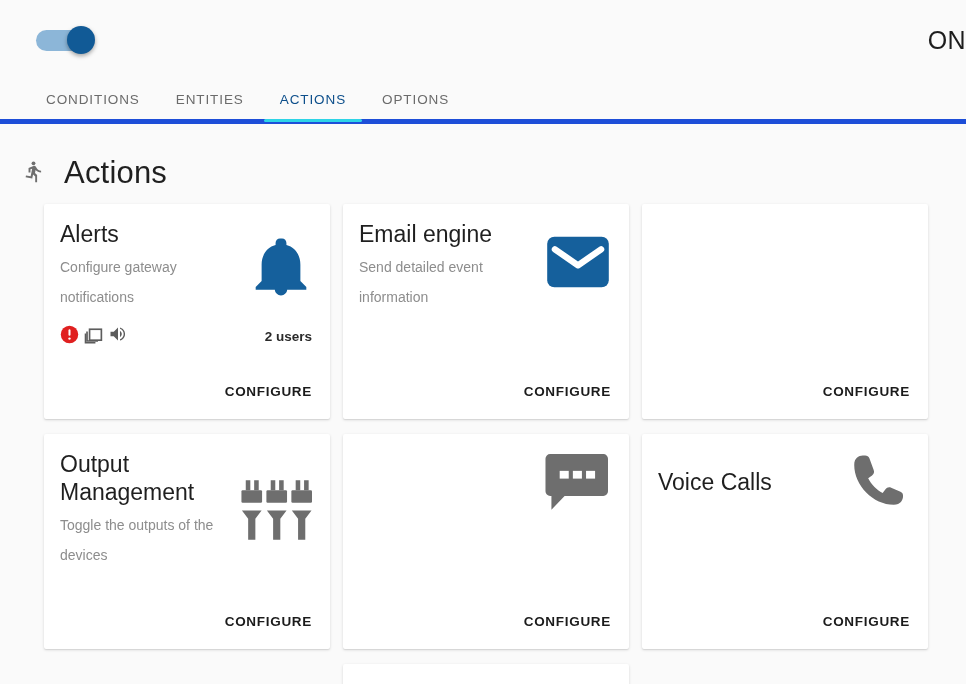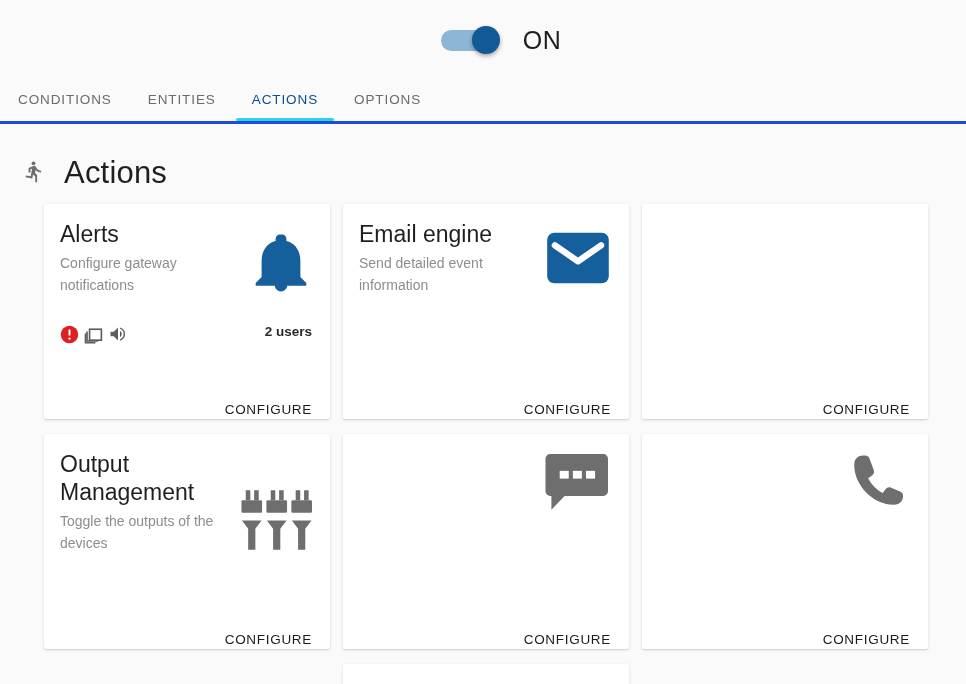--- a/index.html
+++ b/index.html
@@ -13,21 +13,21 @@
     font-family: "Liberation Sans", sans-serif;
     overflow: hidden;
     -webkit-font-smoothing: antialiased;
   }
 
   
   .toggle-row {
     height: 80px;
     display: flex;
     align-items: center;
-    justify-content: center;
+    justify-content: space-between;
     gap: 18px;
     margin-left: 36px;
   }
   .switch {
     position: relative;
     width: 64px;
     height: 28px;
     display: block;
   }
   .switch .track {
@@ -52,24 +52,24 @@
   .toggle-label {
     font-size: 25px;
     letter-spacing: 0.4px;
     color: #1d1d1d;
     font-weight: 400;
   }
 
   
   .tabs {
     display: flex;
-    align-items: flex-end;
+    align-items: center;
     height: 44px;
-    padding-left: 0;
-    border-bottom: 3px solid #1d4ed8;
+    padding-left: 28px;
+    border-bottom: 5px solid #1d4ed8;
     box-sizing: border-box;
   }
   .tab {
     position: relative;
     height: 44px;
     display: flex;
     align-items: center;
     justify-content: center;
     font-size: 13.5px;
     letter-spacing: 0.9px;
@@ -133,73 +133,74 @@
     border-radius: 2px;
     box-shadow: 0 1px 3px rgba(0,0,0,0.14), 0 1px 1px rgba(0,0,0,0.06);
     height: 215px;
     padding: 16px 18px 12px 16px;
     box-sizing: border-box;
     overflow: hidden;
   }
   .card-top {
     display: flex;
     justify-content: space-between;
-    align-items: flex-end;
+    align-items: center;
   }
   .card-text { max-width: 170px; }
   .card-title {
     font-size: 23px;
     line-height: 28px;
     color: #1f1f1f;
     font-weight: 400;
     margin-bottom: 4px;
   }
   .card-sub {
     font-size: 14px;
-    line-height: 22px;
+    line-height: 30px;
     color: #8d8d8d;
   }
   .card-icon {
     width: 74px;
     height: 66px;
     display: flex;
     align-items: flex-start;
     justify-content: flex-end;
     flex: none;
     margin-top: 2px;
   }
   .card-meta {
     position: absolute;
     left: 16px;
     right: 18px;
     top: 120px;
     display: flex;
+    align-items: center;
     height: 24px;
   }
   .meta-icons {
     display: flex;
     align-items: center;
     gap: 4px;
   }
   .meta-count {
     font-size: 13.5px;
     font-weight: bold;
     color: #2a2a2a;
     margin-left: auto;
   }
   .meta-count.center {
     margin: 0 auto;
   }
   .card-action {
     position: absolute;
     right: 18px;
-    bottom: 2px;
+    bottom: 20px;
     font-size: 13.5px;
     letter-spacing: 0.7px;
-    font-weight: normal;
+    font-weight: bold;
     color: #1b1b1b;
     cursor: pointer;
     user-select: none;
   }
 
   
   .partial-row {
     display: grid;
     grid-template-columns: repeat(3, 286px);
     gap: 0 13px;
@@ -372,20 +373,21 @@
     </div>
     <div class="card-meta">
       <span class="meta-count"></span>
     </div>
     <div class="card-action">CONFIGURE</div>
   </div>
 
   <div class="card">
     <div class="card-top">
       <div class="card-text">
+        <div class="card-title">Voice Calls</div>
       </div>
       <div class="card-icon">
         <svg width="64" height="62" viewBox="0 0 24 24" fill="#6e6e6e">
           <path d="M6.1 1.4c-1.6 0-3.3 1.1-3.3 3.6 0 7.9 7.3 15.4 15.3 15.4 2.6 0 3.6-1.8 3.6-3.4 0-.8-.3-1.3-1-1.6l-3.6-1.6c-.9-.4-1.7-.1-2.2.6l-1.1 1.5c-2.4-1.3-4.4-3.3-5.6-5.7l1.5-1.1c.7-.5 1-1.3.6-2.2L8.7 2.5c-.35-.75-.9-1.1-1.7-1.1z"></path>
         </svg>
       </div>
     </div>
     <div class="card-meta">
       <span class="meta-count"></span>
     </div>

